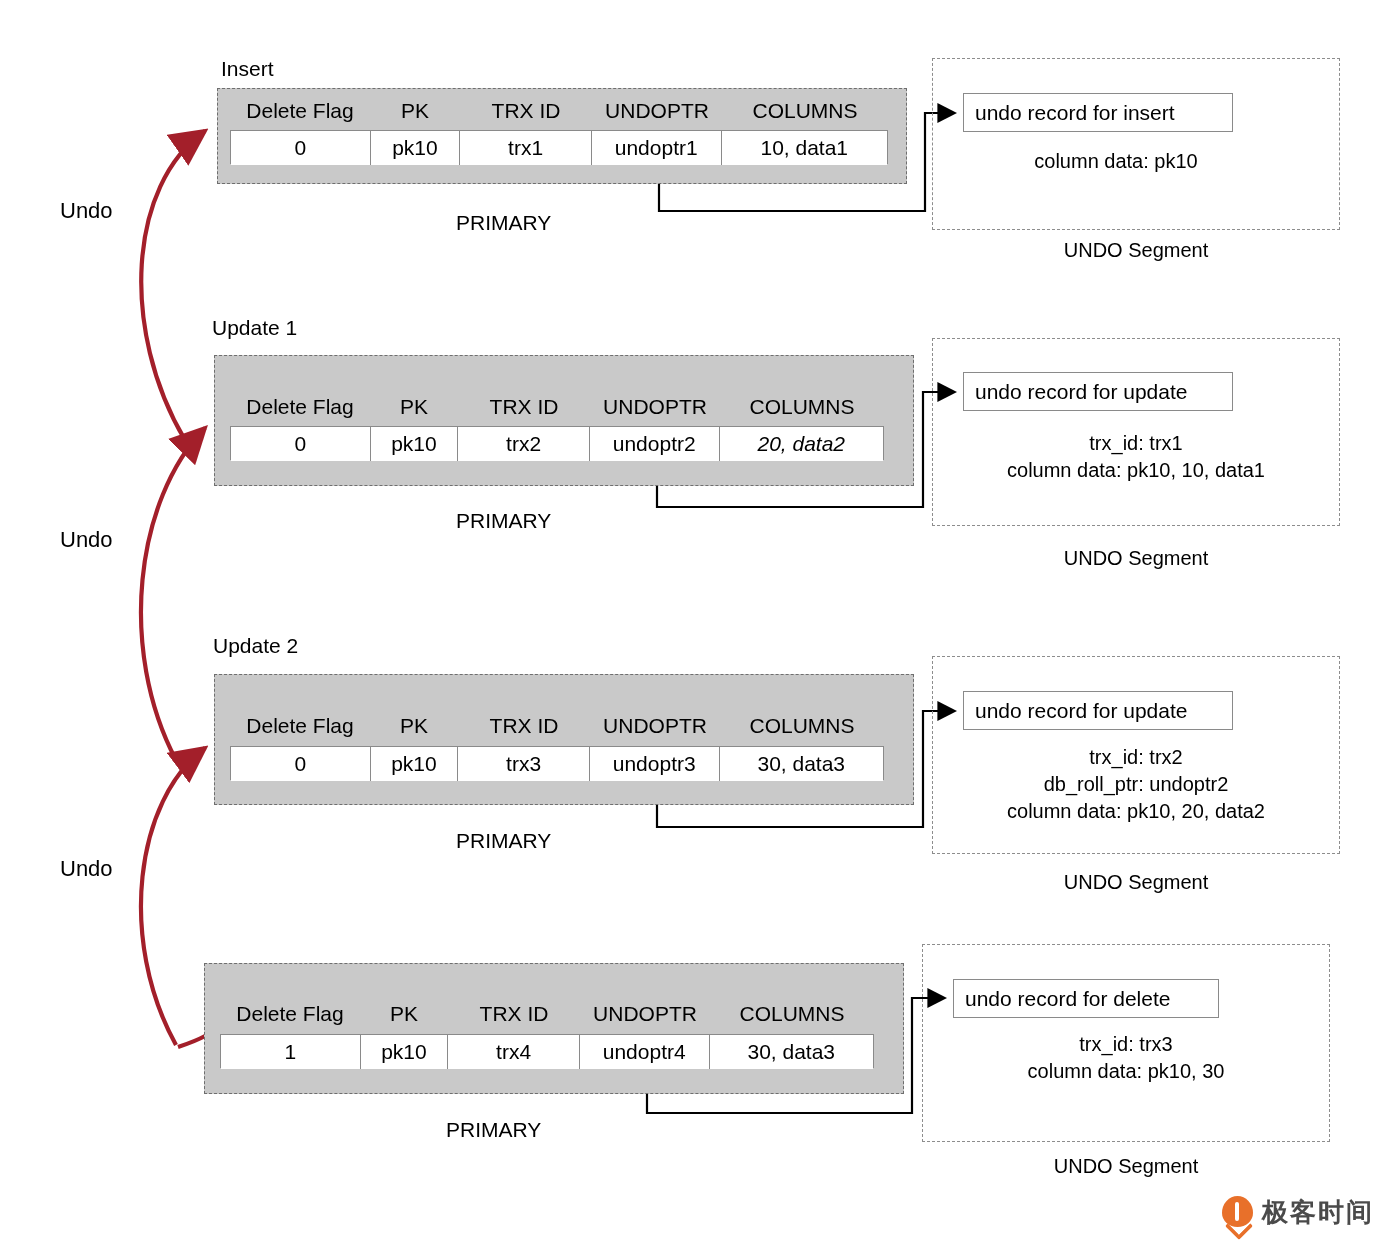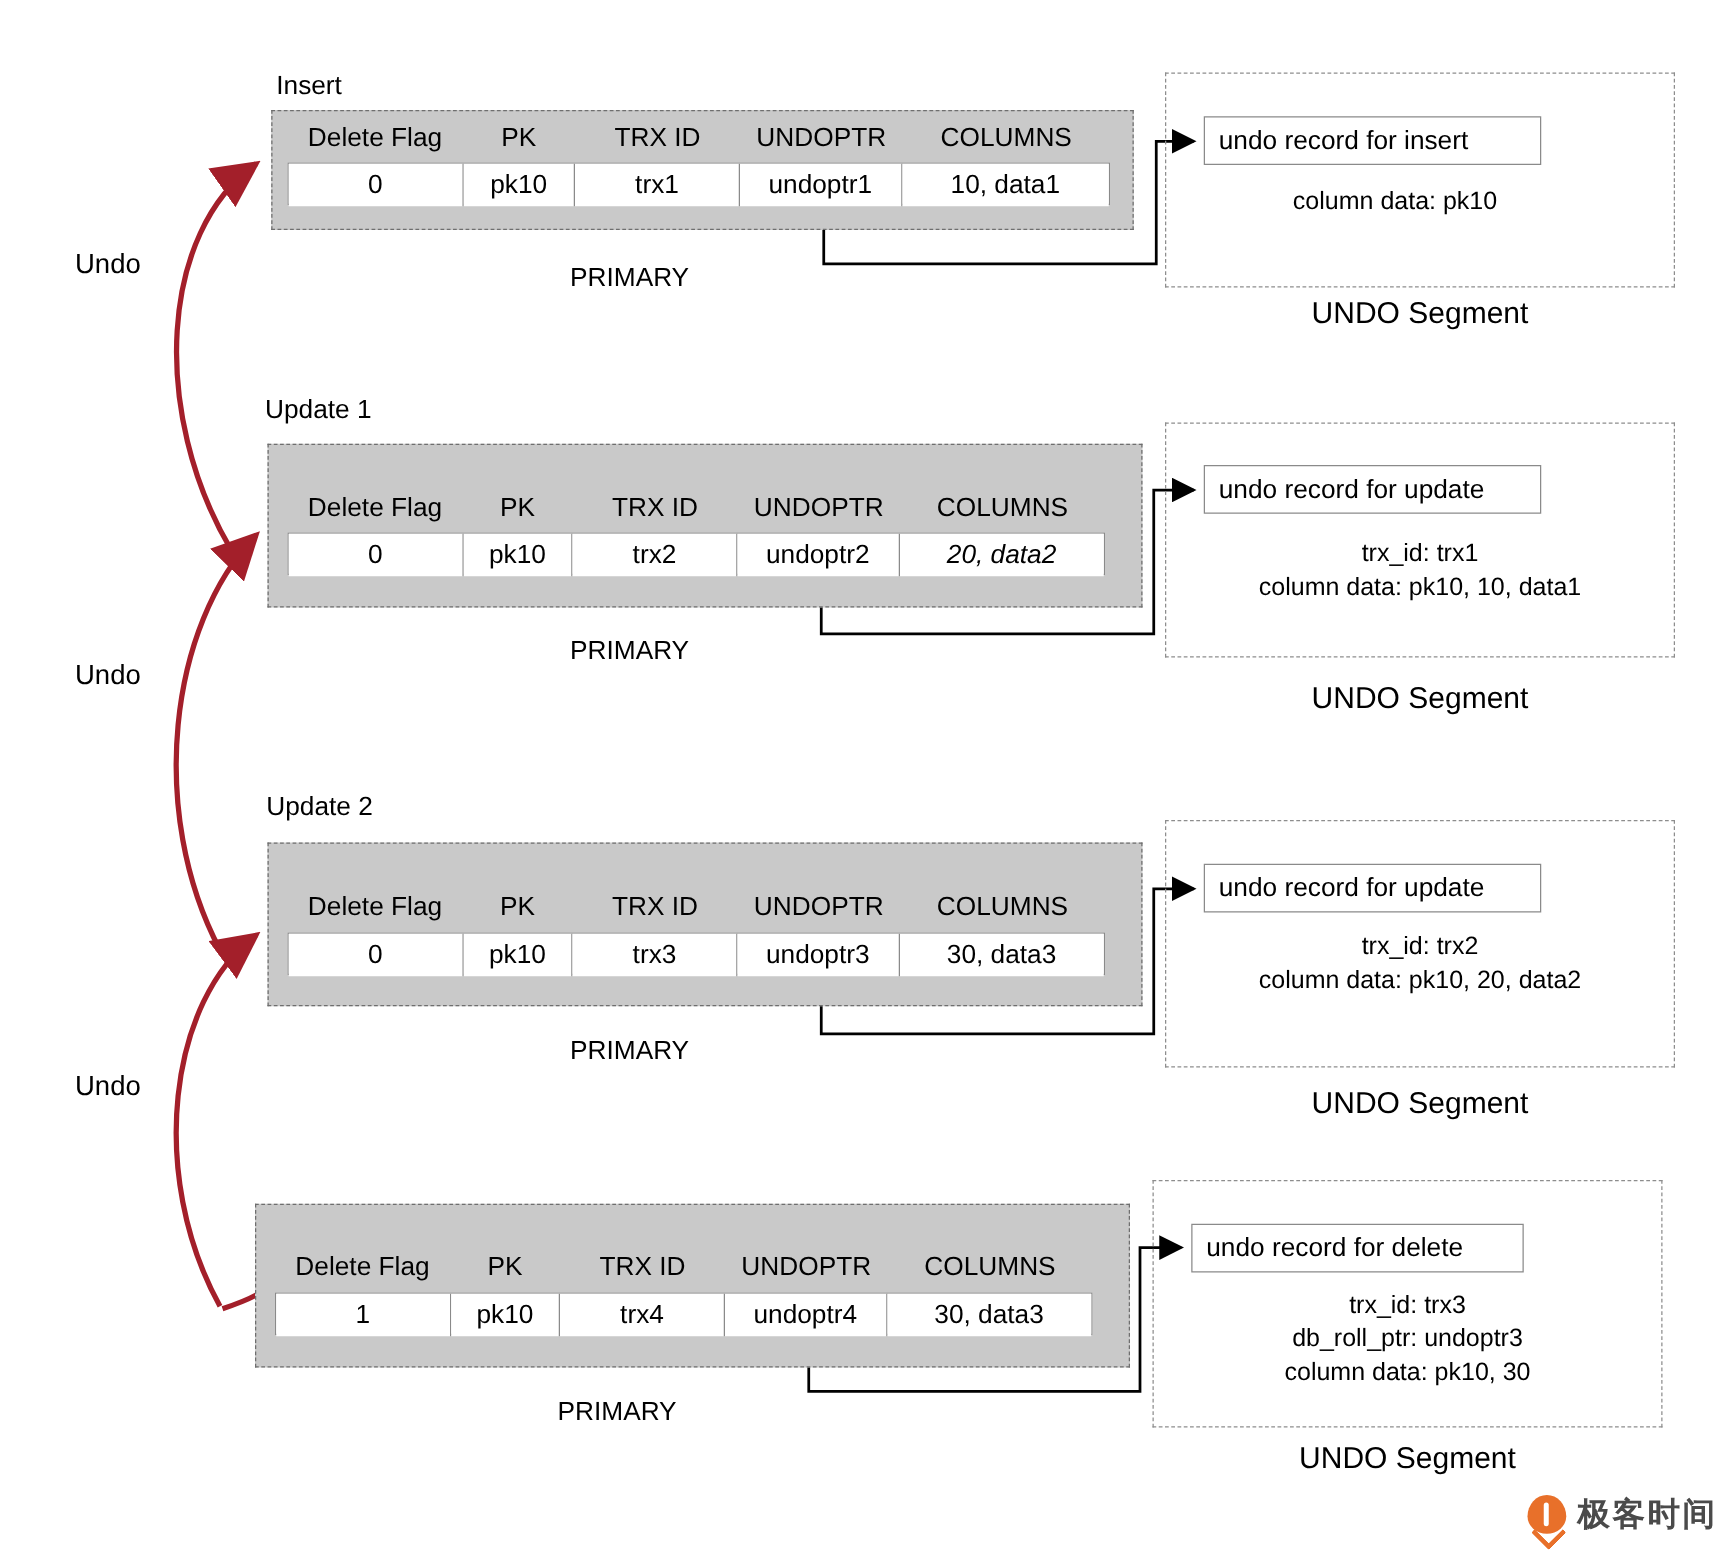--- a/index.html
+++ b/index.html
@@ -19,21 +19,21 @@
   .data-cell{box-sizing:border-box;border-right:1.4px solid #8a8a8a;font-size:21px;line-height:34px;height:34px;text-align:center;background:#fff;white-space:nowrap;}
   .data-cell:last-child{border-right:none;}
   .primary-label{position:absolute;font-size:21px;line-height:21px;white-space:nowrap;}
 
   
   .undo-seg{position:absolute;border:1.6px dashed #8d8d8d;box-sizing:border-box;background:transparent;}
   .undo-rec{position:absolute;border:1.5px solid #8a8a8a;box-sizing:border-box;background:#fff;
             font-size:21px;line-height:37px;height:39px;text-align:left;padding-left:11px;white-space:nowrap;}
   .undo-lines{position:absolute;text-align:center;font-size:20px;line-height:27px;white-space:nowrap;}
   .undo-lines div{white-space:nowrap;}
-  .seg-label{position:absolute;font-size:24px;line-height:21px;white-space:nowrap;text-align:center;}
+  .seg-label{position:absolute;font-size:20px;line-height:21px;white-space:nowrap;text-align:center;}
 
   
   .undo-word{position:absolute;font-size:22px;line-height:22px;white-space:nowrap;}
 
   
   #logo{position:absolute;display:flex;align-items:center;gap:9px;}
   #logo .mark{width:31px;height:31px;border-radius:50% 50% 50% 50%/55% 55% 45% 45%;
     background:#e8702a;position:relative;}
   #logo .mark:after{content:"";position:absolute;left:13px;top:6px;width:4px;height:19px;
     background:#fff;border-radius:2px;}
@@ -179,20 +179,21 @@
     </div>
 
     <div class="primary-label" style="left:456px;top:830px;">PRIMARY</div>
   </div>
 
   <div class="block">
     <div class="undo-seg" style="left:932px;top:656px;width:408px;height:198px;"></div>
     <div class="undo-rec" style="left:963px;top:691px;width:270px;">undo record for update</div>
     <div class="undo-lines" style="left:932px;top:744px;width:408px;">
       <div>trx_id: trx2</div>
+      <div>db_roll_ptr: undoptr2</div>
       <div>column data: pk10, 20, data2</div>
     </div>
     <div class="seg-label" style="left:932px;top:872px;width:408px;">UNDO Segment</div>
   </div>
 
   <div class="block">
     <div class="block-title" style="left:215px;top:924px;margin-top:41px;">Delete</div>
     <div class="gray-box" style="left:204px;top:963px;width:700px;height:131px;"></div>
 
     <div class="hdr-row" style="left:220px;top:1003px;">
@@ -212,21 +213,20 @@
     </div>
 
     <div class="primary-label" style="left:446px;top:1119px;">PRIMARY</div>
   </div>
 
   <div class="block">
     <div class="undo-seg" style="left:922px;top:944px;width:408px;height:198px;"></div>
     <div class="undo-rec" style="left:953px;top:979px;width:266px;">undo record for delete</div>
     <div class="undo-lines" style="left:922px;top:1031px;width:408px;">
       <div>trx_id: trx3</div>
-      <div>db_roll_ptr: undoptr3</div>
       <div>column data: pk10, 30</div>
     </div>
     <div class="seg-label" style="left:922px;top:1156px;width:408px;">UNDO Segment</div>
   </div>
 
   <div id="logo" style="left:1222px;top:1196px;">
     <span class="mark"></span>
     <span class="wordmark">极客时间</span>
   </div>
 

